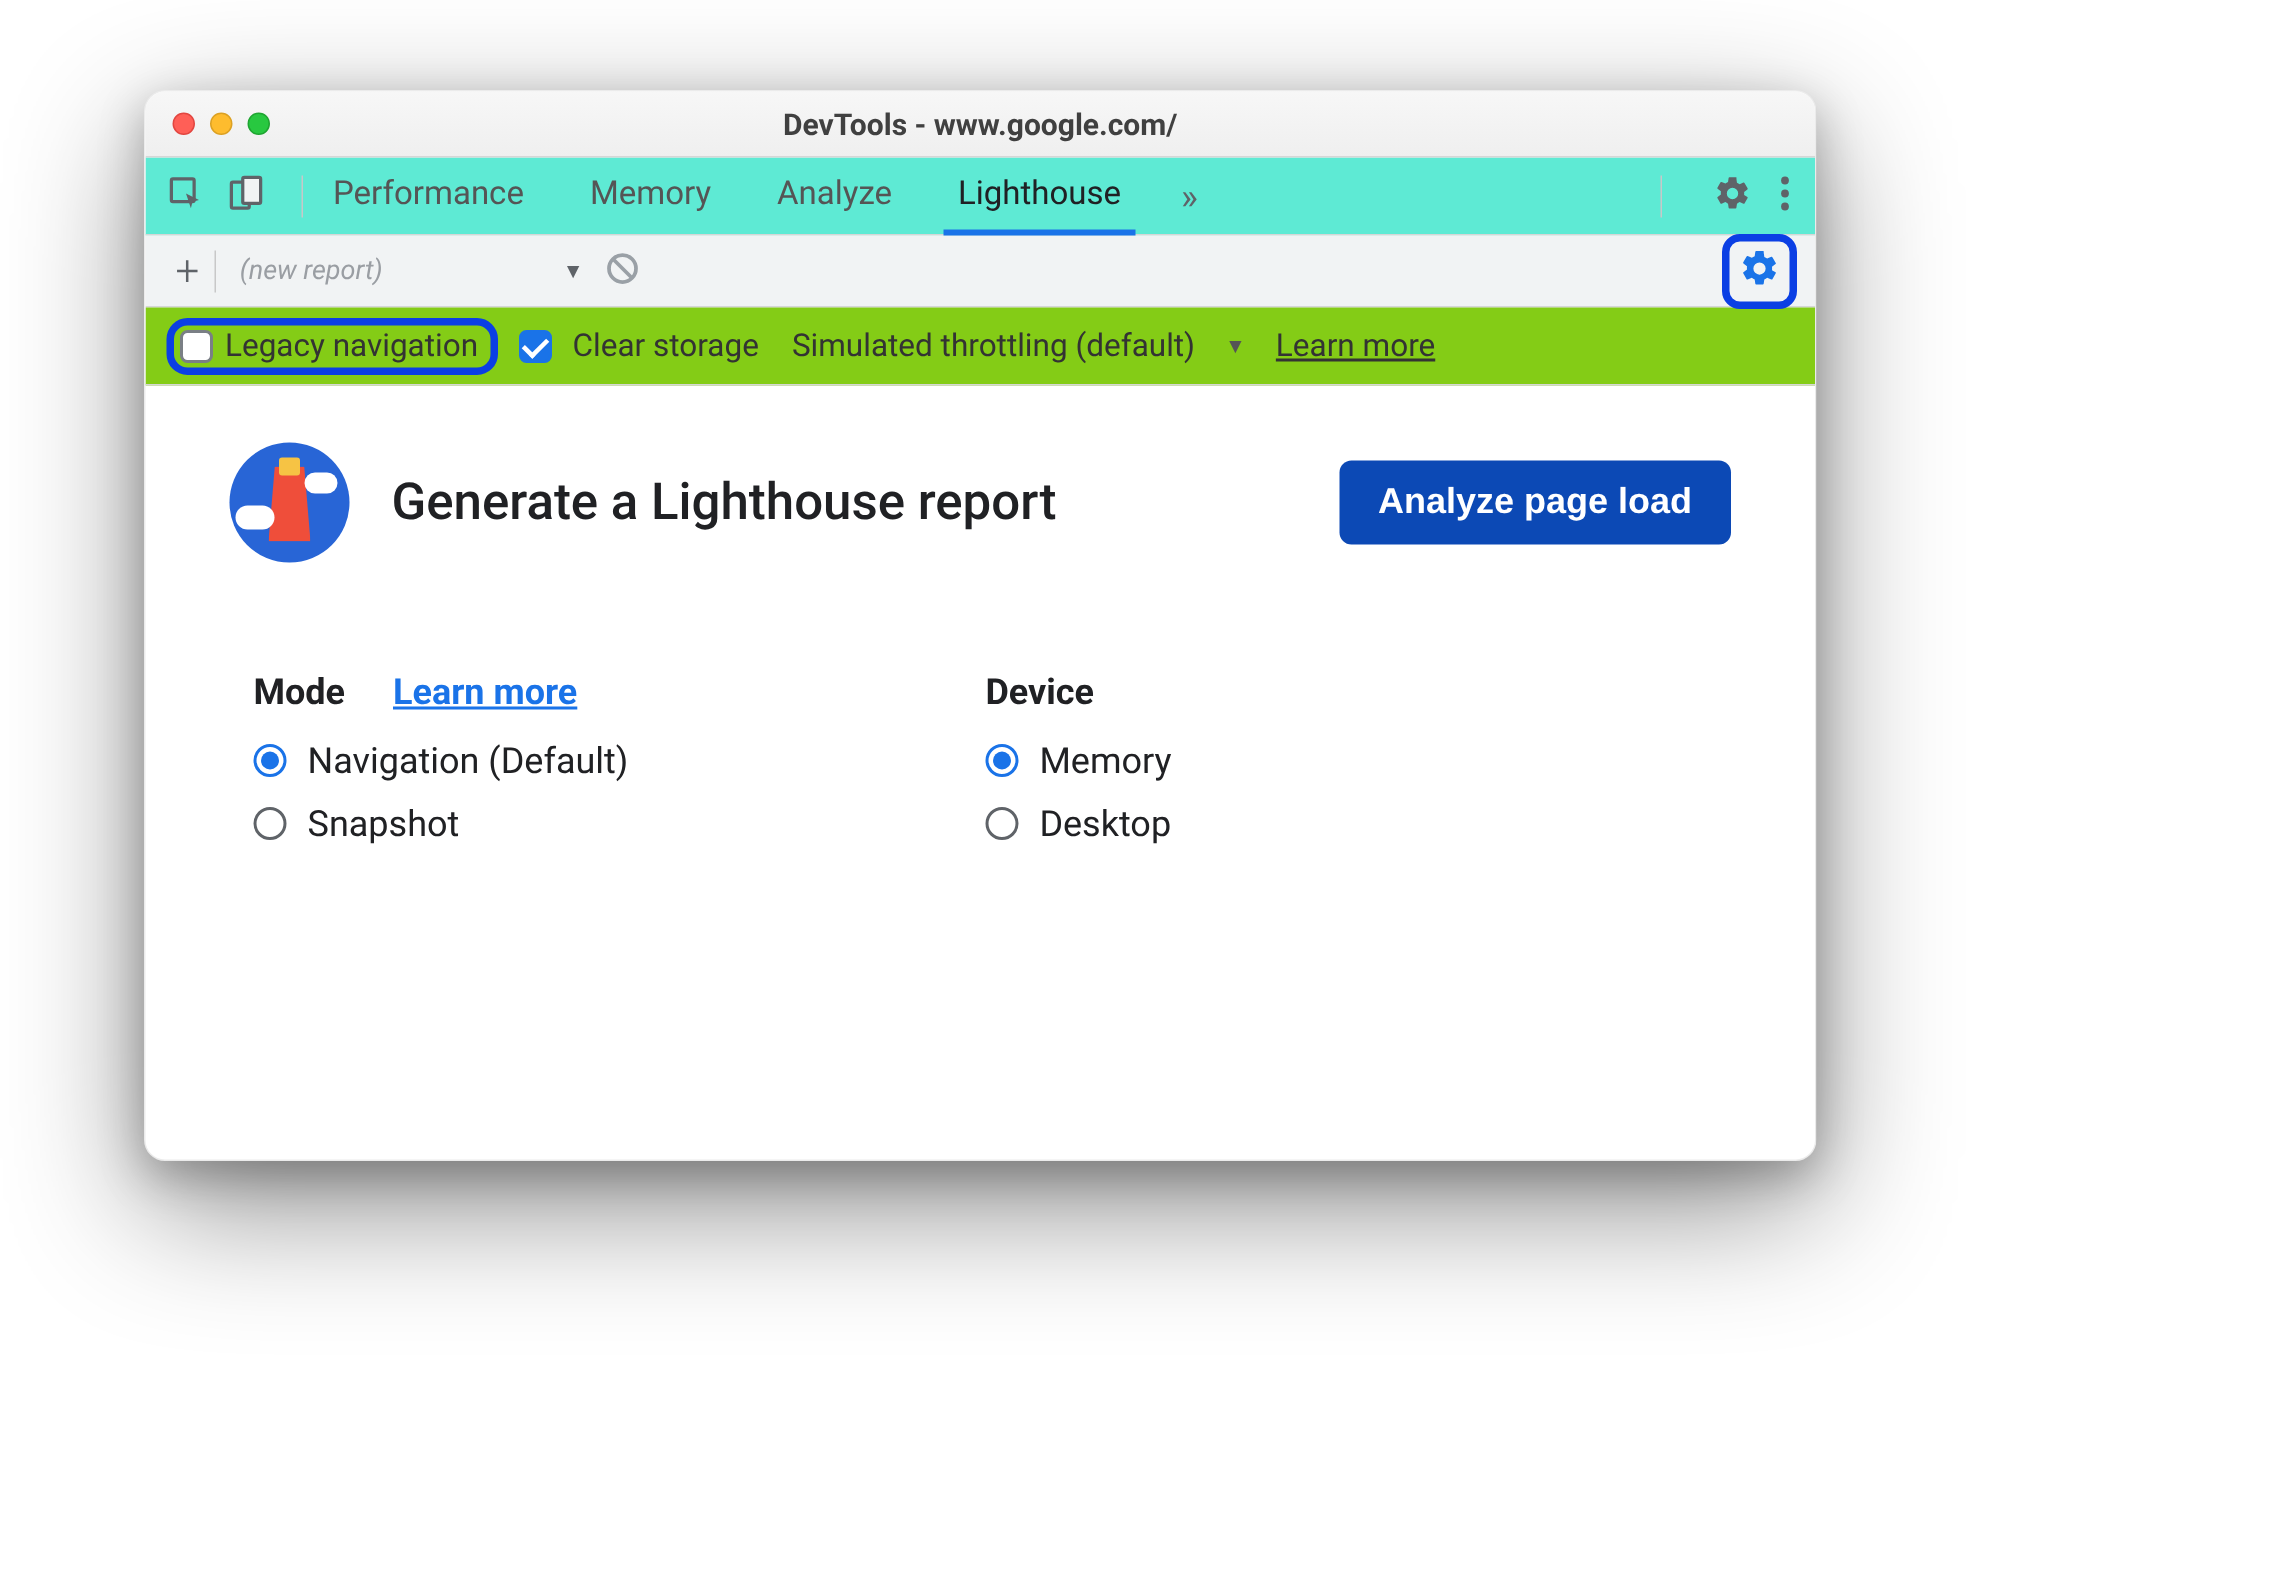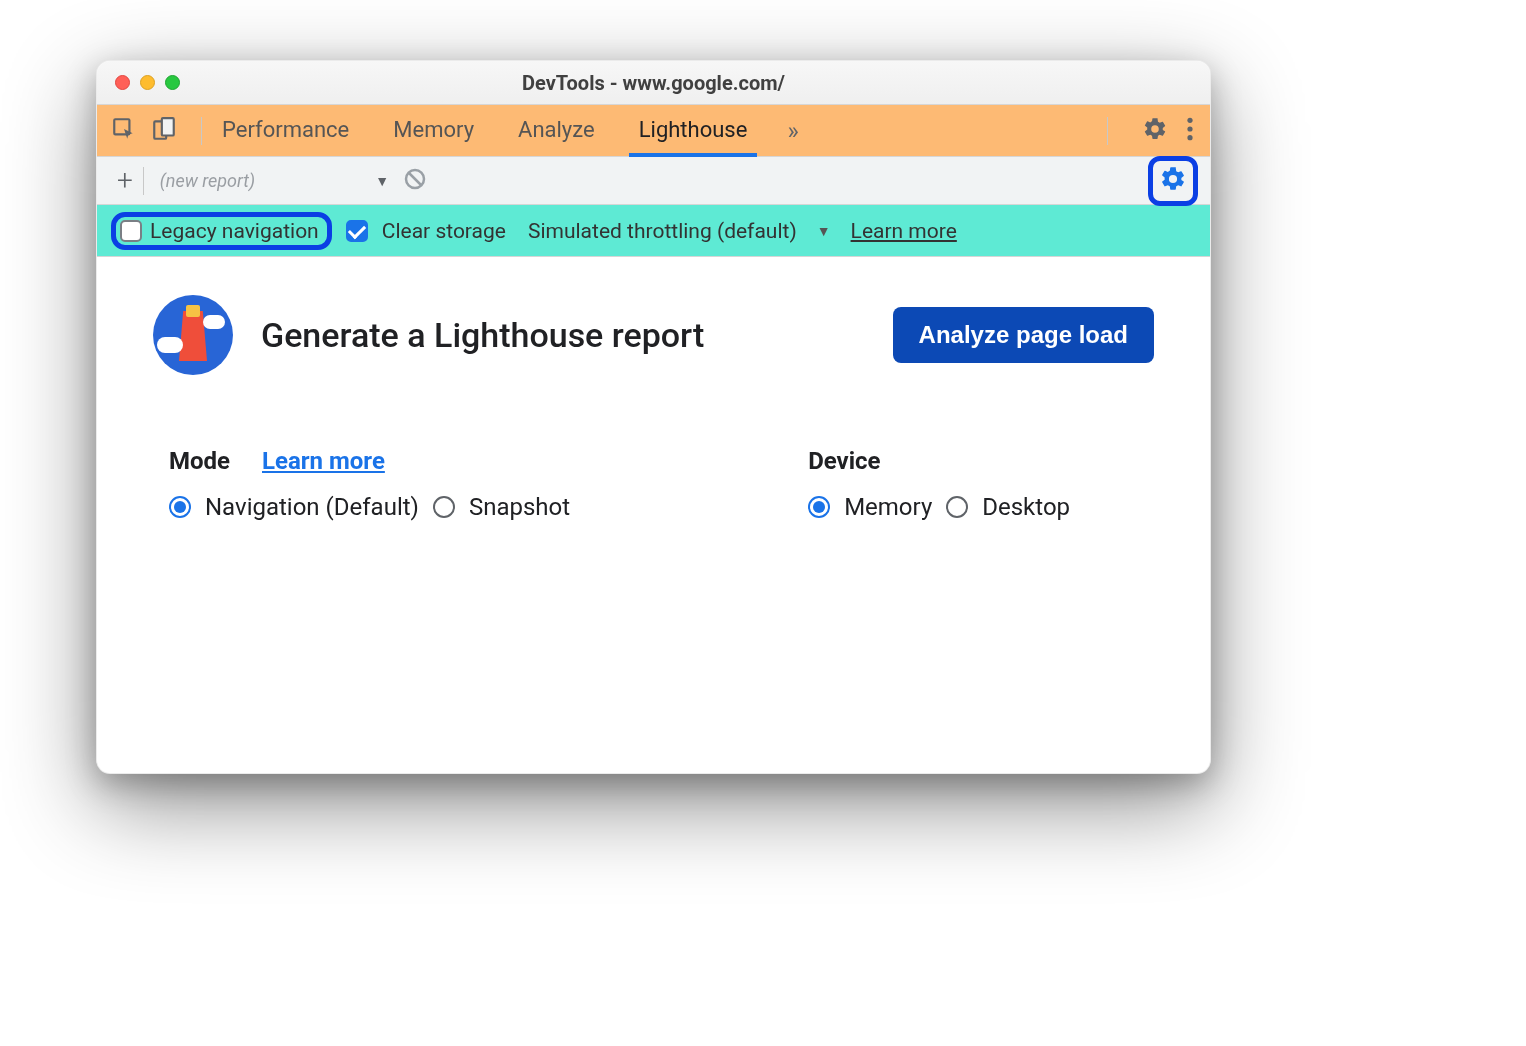--- a/index.html
+++ b/index.html
@@ -34,21 +34,21 @@
   .dot { width: 15px; height: 15px; border-radius: 50%; }
   .dot.red { background:#ff5f57; border:1px solid #e24640;}
   .dot.yellow{ background:#febc2e; border:1px solid #dca123;}
   .dot.green{ background:#28c840; border:1px solid #1fa531;}
   .title {
     position:absolute; left:0; right:0; text-align:center;
     font-weight:700; color:#404040; font-size:20px;
   }
   .tabbar {
     height: 52px;
-    background:#fdba74;
+    background:#5eead4;
     border-bottom:1px solid #d6d6d6;
     display:flex; align-items:center; padding:0 10px;
   }
   .tb-icons { display:flex; align-items:center; gap:14px; padding:0 8px 0 4px; }
   .divider { width:1px; height:28px; background:#c8c8c8; margin:0 16px; }
   .tabs { display:flex; align-items:center; gap:36px; }
   .tab { color:#555; font-size:22px; padding:10px 4px 12px; position:relative; cursor:pointer;}
   .tab.active { color:#202124; }
   .tab.active::after {
     content:""; position:absolute; left:-6px; right:-6px; bottom:-3px; height:4px;
@@ -61,21 +61,21 @@
     height:48px; background:#f1f3f4; border-bottom:1px solid #d6d6d6;
     display:flex; align-items:center; padding:0 10px;
   }
   .plus { color:#5f6368; font-size:28px; font-weight:300; padding:0 10px; cursor:pointer;}
   .report-name { color:#9a9ea3; font-size:18px; font-style:italic; padding-left:10px;}
   .tri { color:#5f6368; font-size:14px; padding:0 14px 0 120px; }
   .slashcircle { stroke:#9aa0a6; }
   .sub-right { margin-left:auto; position:relative; display:flex; align-items:center; padding-right:2px;}
   .hl-box { border:5px solid #0b3fe4; border-radius:12px; padding:4px 6px; display:flex; align-items:center; }
   .settingsbar {
-    height:52px; background:#5eead4; border-bottom:1px solid #d6d6d6;
+    height:52px; background:#84cc16; border-bottom:1px solid #d6d6d6;
     display:flex; align-items:center; padding:0 14px; gap:14px;
     font-size:21px; color:#333;
   }
   .hl-legacy { border:5px solid #0b3fe4; border-radius:14px; padding:2px 8px 2px 4px; display:flex; align-items:center; gap:8px;}
   .chk { width:22px; height:22px; border:2px solid #7a7f85; border-radius:5px; background:#fff; display:inline-block; }
   .chk.blue { background:#1a73e8; border-color:#1a73e8; position:relative; }
   .chk.blue::after{
     content:""; position:absolute; left:4px; top:0px; width:7px; height:13px;
     border:solid #fff; border-width:0 3px 3px 0; transform:rotate(45deg);
   }
@@ -98,21 +98,21 @@
   .lh-cloud2{ position:absolute; left:4px; top:42px; width:26px; height:16px; background:#fff; border-radius:10px;}
   .hero h1 { font-size:34px; color:#202124; font-weight:500;}
   .analyze-btn {
     margin-left:auto; background:#0c49b5; color:#fff; font-weight:700;
     font-size:24px; padding:14px 26px; border:none; border-radius:8px; cursor:pointer;
   }
   .cols { display:flex; margin-top:72px; gap:78px; }
   .col { flex:0 0 auto; }
   .col h3 { font-size:24px; color:#202124; font-weight:700; display:inline-block;}
   .learn-blue { color:#1a73e8; text-decoration:underline; font-size:24px; font-weight:700; margin-left:28px;}
-  .radios { margin-top:18px; display:flex; flex-direction:row; gap:14px; }
+  .radios { margin-top:18px; display:flex; flex-direction:column; gap:14px; }
   .radio-row { display:flex; align-items:center; gap:14px; font-size:24px; color:#202124; cursor:pointer;}
   .col1 { padding-left:16px; }
   .col2 { margin-left:160px; }
   .r { width:22px; height:22px; border:2px solid #5f6368; border-radius:50%; position:relative; }
   .r.sel { border-color:#1a73e8; }
   .r.sel::after{ content:""; position:absolute; left:3px; top:3px; width:12px; height:12px; background:#1a73e8; border-radius:50%; }
   .inspect-icon { display:inline-block; }
 </style>
 </head>
 <body>

